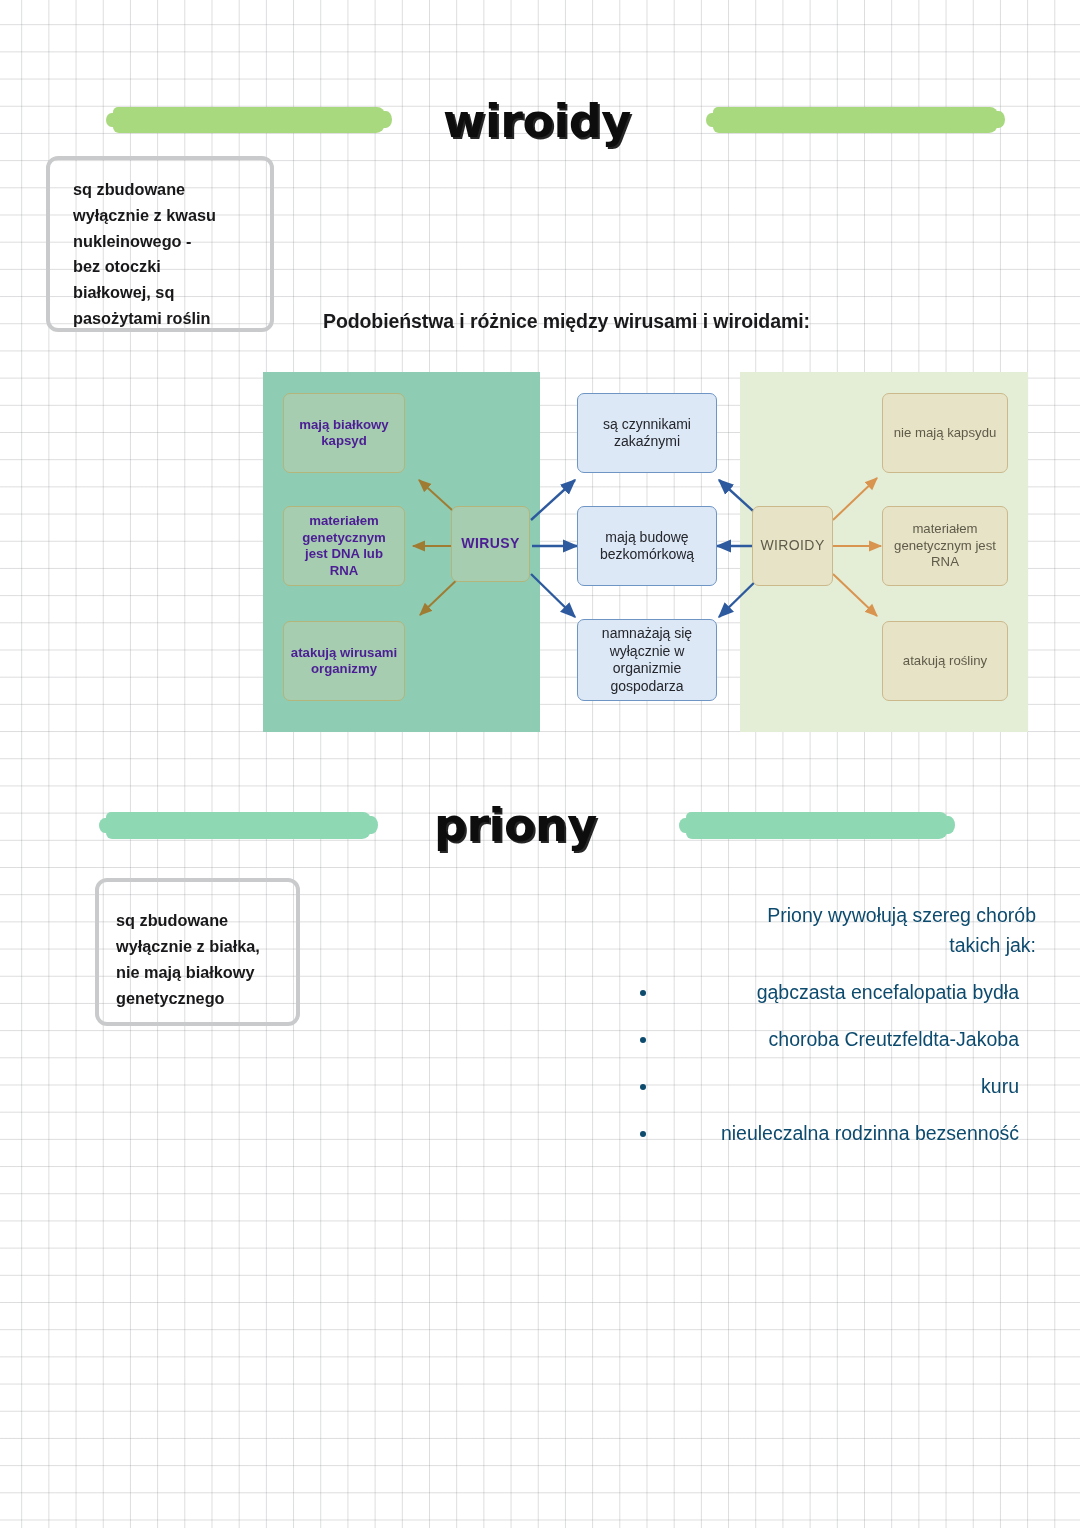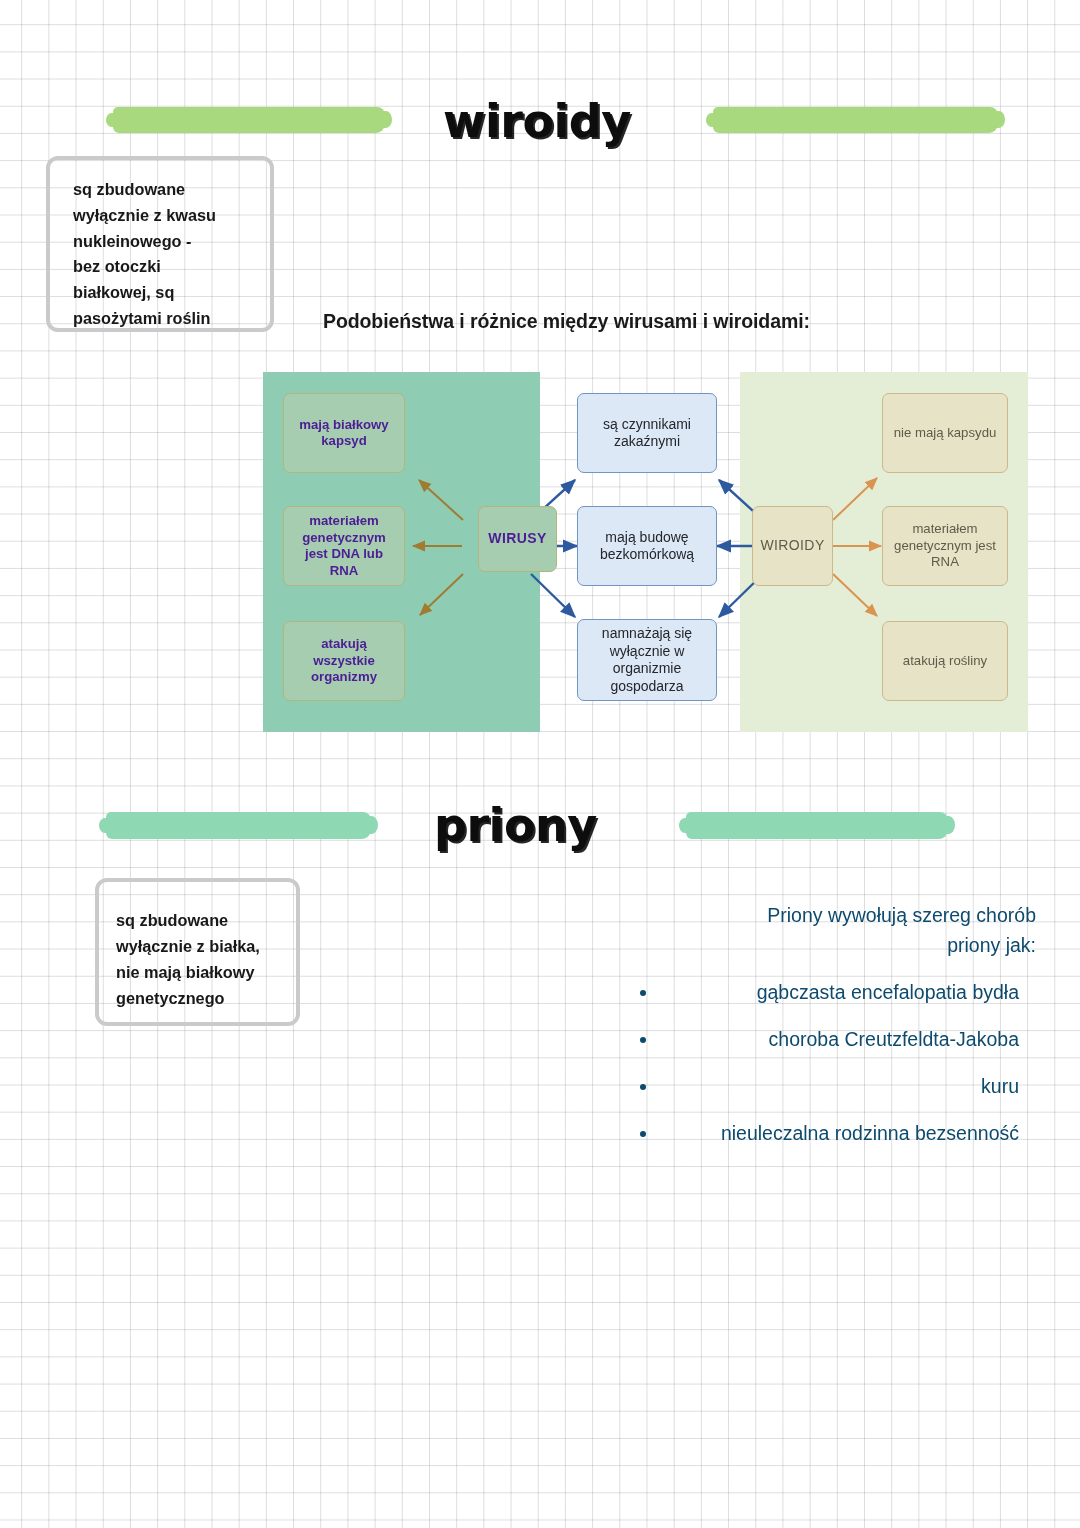--- a/index.html
+++ b/index.html
@@ -102,22 +102,22 @@
     <line x1="499" y1="174" x2="454" y2="174" stroke="#2d5a9e" stroke-width="2.4" marker-end="url(#ar-blue)"></line>
     <line x1="500" y1="202" x2="456" y2="245" stroke="#2d5a9e" stroke-width="2.4" marker-end="url(#ar-blue)"></line>
 
     <line x1="570" y1="148" x2="614" y2="106" stroke="#d99450" stroke-width="2" marker-end="url(#ar-orange)"></line>
     <line x1="569" y1="174" x2="618" y2="174" stroke="#d99450" stroke-width="2" marker-end="url(#ar-orange)"></line>
     <line x1="570" y1="202" x2="614" y2="244" stroke="#d99450" stroke-width="2" marker-end="url(#ar-orange)"></line>
   </svg>
 
   <div class="dbox dbox-green" style="left:20px;top:21px;width:122px;height:80px;padding:0 8px;">mają białkowy kapsyd</div>
   <div class="dbox dbox-green" style="left:20px;top:134px;width:122px;height:80px;padding:0 6px;">materiałem genetycznym jest DNA lub RNA</div>
-  <div class="dbox dbox-green" style="left:20px;top:249px;width:122px;height:80px;padding:0 6px;">atakują wszystkie organizmy</div>
-  <div class="dbox dbox-green dbox-hub" style="left:215px;top:134px;width:79px;height:66px;">WIRUSY</div>
+  <div class="dbox dbox-green" style="left:20px;top:249px;width:122px;height:80px;padding:0 6px;">atakują wirusami organizmy</div>
+  <div class="dbox dbox-green dbox-hub" style="left:188px;top:134px;width:79px;height:76px;">WIRUSY</div>
 
   <div class="dbox dbox-blue" style="left:314px;top:21px;width:140px;height:80px;padding:0 8px;">są czynnikami zakaźnymi</div>
   <div class="dbox dbox-blue" style="left:314px;top:134px;width:140px;height:80px;padding:0 8px;">mają budowę bezkomórkową</div>
   <div class="dbox dbox-blue" style="left:314px;top:247px;width:140px;height:82px;padding:0 8px;">namnażają się wyłącznie w organizmie gospodarza</div>
 
   <div class="dbox dbox-tan dbox-hub" style="left:489px;top:134px;width:81px;height:80px;">WIROIDY</div>
   <div class="dbox dbox-tan" style="left:619px;top:134px;width:126px;height:80px;padding:0 8px;">materiałem genetycznym jest RNA</div>
   <div class="dbox dbox-tan" style="left:619px;top:21px;width:126px;height:80px;padding:0 8px;">nie mają kapsydu</div>
   <div class="dbox dbox-tan" style="left:619px;top:249px;width:126px;height:80px;padding:0 8px;">atakują rośliny</div>
 </div>
@@ -128,20 +128,20 @@
 
 <div class="note" style="left:95px;top:878px;width:205px;height:148px;padding:25px 0 0 17px;">
   <p style="font-size:16.3px;line-height:26px;">sq zbudowane</p>
   <p style="font-size:16.3px;line-height:26px;">wyłącznie z białka,</p>
   <p style="font-size:16.3px;line-height:26px;">nie mają białkowy</p>
   <p style="font-size:16.3px;line-height:26px;">genetycznego</p>
 </div>
 
 <div class="ptext" style="left:606px;top:900px;width:430px;">
   <div>Priony wywołują szereg chorób</div>
-  <div>priony jak:</div>
+  <div>takich jak:</div>
   <ul>
     <li>gąbczasta encefalopatia bydła</li>
     <li>choroba Creutzfeldta-Jakoba</li>
     <li>kuru</li>
     <li>nieuleczalna rodzinna bezsenność</li>
   </ul>
 </div>
 
 </body></html>

